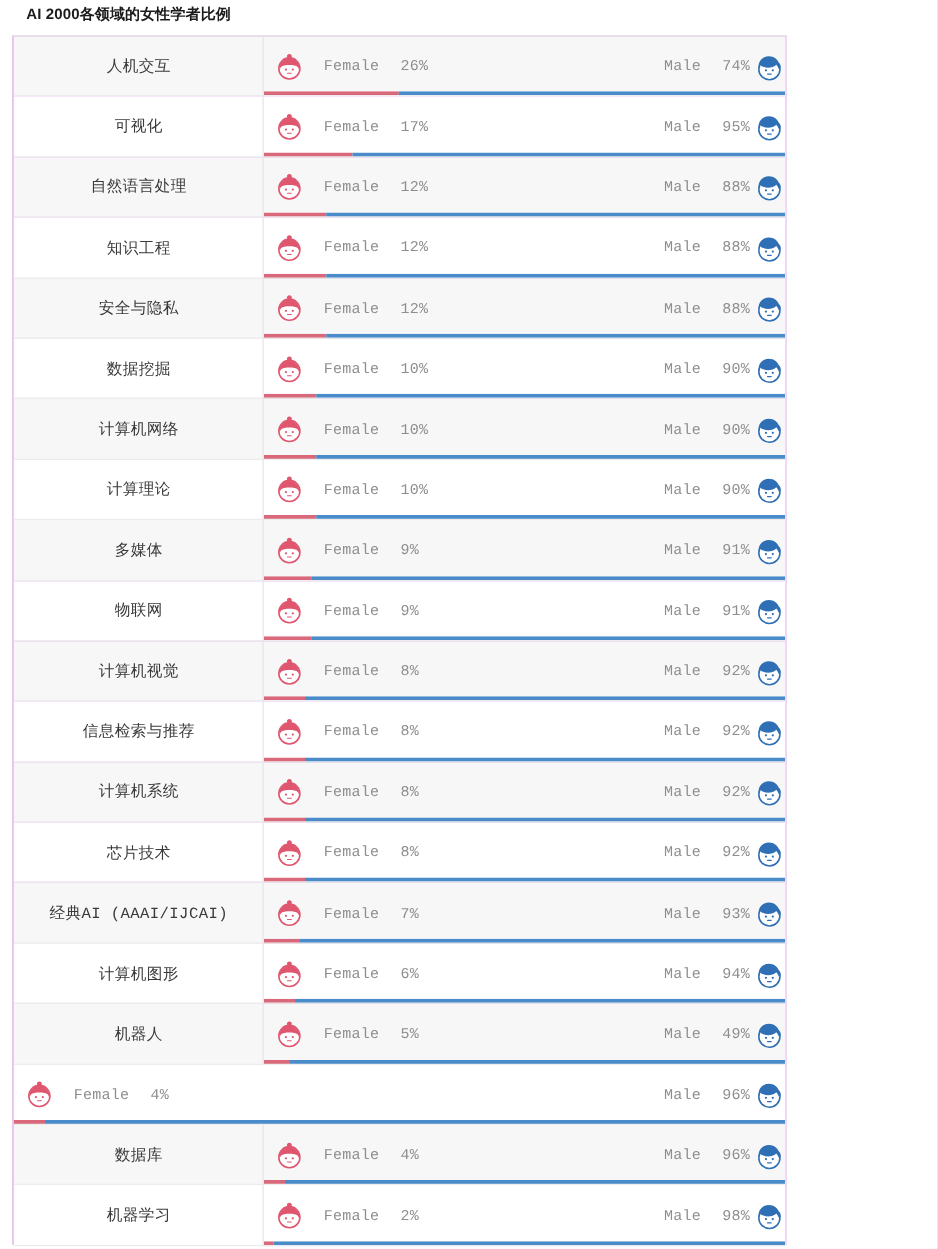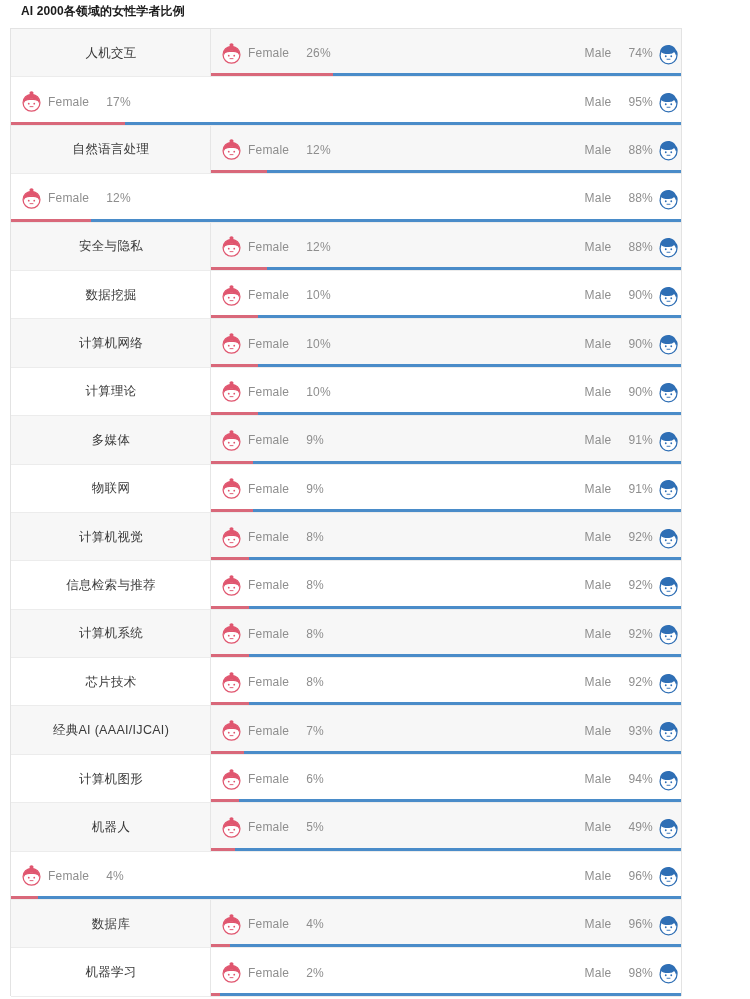--- a/index.html
+++ b/index.html
@@ -29,25 +29,26 @@
     color: #1b1b1b;
     letter-spacing: 0.1px;
     white-space: nowrap;
   }
 
   
   #table {
     position: absolute;
     left: 10px;
     top: 28px;
-    width: 672px;
+    width: 619px;
     height: 968px;
     border: 1px solid #e3e3e3;
     border-bottom: none;
     background: #d946ef;
+    font-family: Liberation Mono, monospace;
   }
 
   .row {
     position: relative;
     display: flex;
     width: 100%;
     height: 48.4px;
     background: #ffffff;
   }
   .row.alt { background: #f7f7f7; }
@@ -106,21 +107,21 @@
     font-size: 12px;
     color: #8e8e8e;
     letter-spacing: 0.2px;
   }
   .pct {
     font-size: 12px;
     color: #8e8e8e;
     letter-spacing: 0.2px;
     margin-left: 17px;
   }
-  .side.female .legend-text { margin-left: 4px; }
+  .side.female .legend-text { margin-left: 15px; }
   .side.male   .pct { margin-right: 3px; }
 
   .avatar { width: 25px; height: 25px; display: block; flex: 0 0 auto; }
 
   
   .bar {
     position: absolute;
     left: 0;
     right: 0;
     bottom: 0;
@@ -168,20 +169,23 @@
   <path d="M17.6 29.2h4.8" stroke="#2f6fb5" stroke-width="1.5" stroke-linecap="round" fill="none"></path>
 </svg>
           </div>
           <div class="bar">
             <div class="seg-f" style="width:26%"></div>
             <div class="seg-m"></div>
           </div>
         </div>
       </div>
       <div class="row">
+        <div class="label-cell">
+          <span>可视化</span>
+        </div>
         <div class="bar-cell">
           <div class="side female">
 <svg class="avatar" viewBox="0 0 40 40">
   <circle cx="20" cy="22" r="13.5" fill="#ffffff" stroke="#e0566f" stroke-width="2"></circle>
   <path d="M20 3.5c-1.9 0-3.2 1.3-3.2 2.9 0 1.1.6 1.9 1.4 2.4C12.9 9.9 8.2 14 7.4 19.6c-.2 1.5-.1 2.9.2 4.1.9-3.4 3-5.4 5.3-6.5 3-1.4 5.1-1.6 7.1-1.6s4.1.2 7.1 1.6c2.3 1.1 4.4 3.1 5.3 6.5.3-1.2.4-2.6.2-4.1-.8-5.6-5.5-9.7-10.8-10.8.8-.5 1.4-1.3 1.4-2.4 0-1.6-1.3-2.9-3.2-2.9z" fill="#e0566f"></path>
   <path d="M8.5 20c2-3.2 5.6-5.2 11.5-5.2S29.5 16.8 31.5 20c-1.6-1-3.4-1.6-5.2-1.9-2-.3-4.1-.4-6.3-.4s-4.3.1-6.3.4c-1.8.3-3.6.9-5.2 1.9z" fill="#e0566f"></path>
   <circle cx="15.6" cy="23.4" r="1.45" fill="#e0566f"></circle>
   <circle cx="24.4" cy="23.4" r="1.45" fill="#e0566f"></circle>
   <path d="M17.6 28.2h4.8" stroke="#e0566f" stroke-width="1.5" stroke-linecap="round" fill="none"></path>
 </svg>
@@ -235,20 +239,23 @@
   <path d="M17.6 29.2h4.8" stroke="#2f6fb5" stroke-width="1.5" stroke-linecap="round" fill="none"></path>
 </svg>
           </div>
           <div class="bar">
             <div class="seg-f" style="width:12%"></div>
             <div class="seg-m"></div>
           </div>
         </div>
       </div>
       <div class="row">
+        <div class="label-cell">
+          <span>知识工程</span>
+        </div>
         <div class="bar-cell">
           <div class="side female">
 <svg class="avatar" viewBox="0 0 40 40">
   <circle cx="20" cy="22" r="13.5" fill="#ffffff" stroke="#e0566f" stroke-width="2"></circle>
   <path d="M20 3.5c-1.9 0-3.2 1.3-3.2 2.9 0 1.1.6 1.9 1.4 2.4C12.9 9.9 8.2 14 7.4 19.6c-.2 1.5-.1 2.9.2 4.1.9-3.4 3-5.4 5.3-6.5 3-1.4 5.1-1.6 7.1-1.6s4.1.2 7.1 1.6c2.3 1.1 4.4 3.1 5.3 6.5.3-1.2.4-2.6.2-4.1-.8-5.6-5.5-9.7-10.8-10.8.8-.5 1.4-1.3 1.4-2.4 0-1.6-1.3-2.9-3.2-2.9z" fill="#e0566f"></path>
   <path d="M8.5 20c2-3.2 5.6-5.2 11.5-5.2S29.5 16.8 31.5 20c-1.6-1-3.4-1.6-5.2-1.9-2-.3-4.1-.4-6.3-.4s-4.3.1-6.3.4c-1.8.3-3.6.9-5.2 1.9z" fill="#e0566f"></path>
   <circle cx="15.6" cy="23.4" r="1.45" fill="#e0566f"></circle>
   <circle cx="24.4" cy="23.4" r="1.45" fill="#e0566f"></circle>
   <path d="M17.6 28.2h4.8" stroke="#e0566f" stroke-width="1.5" stroke-linecap="round" fill="none"></path>
 </svg>

